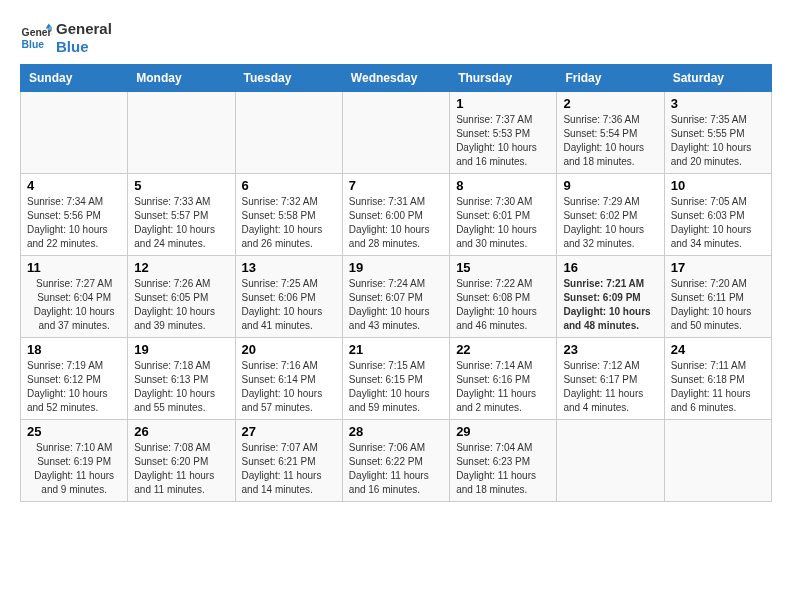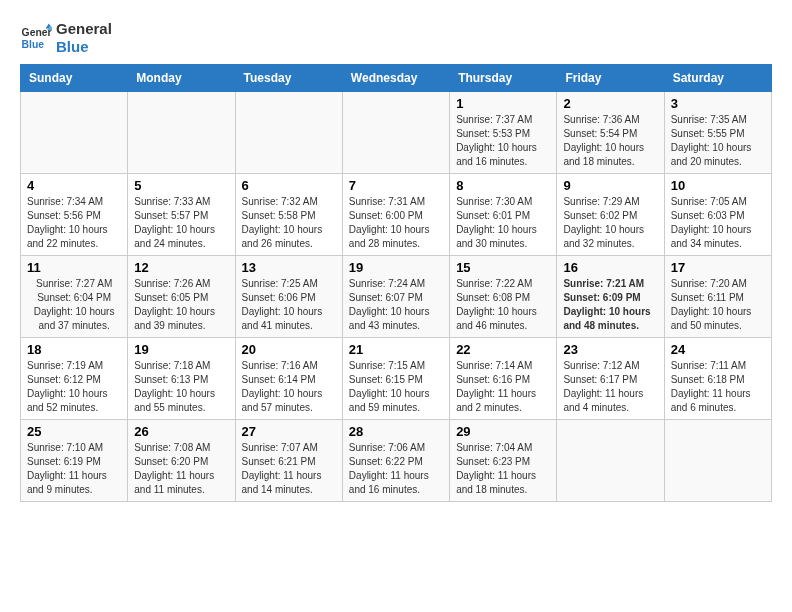--- a/index.html
+++ b/index.html
@@ -287,21 +287,21 @@
           <span class="day-num">24</span>
           <div class="day-info" style="white-space: pre-line;">Sunrise: 7:11 AM
 Sunset: 6:18 PM
 Daylight: 11 hours
 and 6 minutes.</div>
         </td>
       </tr>
       <tr>
         <td>
           <span class="day-num">25</span>
-          <div class="day-info" style="white-space: pre-line;">Sunrise: 7:10 AM
+          <div class="day-info" style="white-space: pre-line; text-align: center;">Sunrise: 7:10 AM
 Sunset: 6:19 PM
 Daylight: 11 hours
 and 9 minutes.</div>
         </td>
         <td>
           <span class="day-num">26</span>
           <div class="day-info" style="white-space: pre-line;">Sunrise: 7:08 AM
 Sunset: 6:20 PM
 Daylight: 11 hours
 and 11 minutes.</div>

